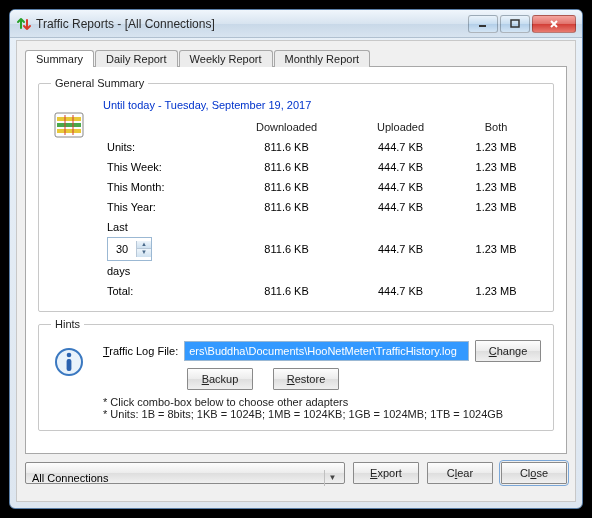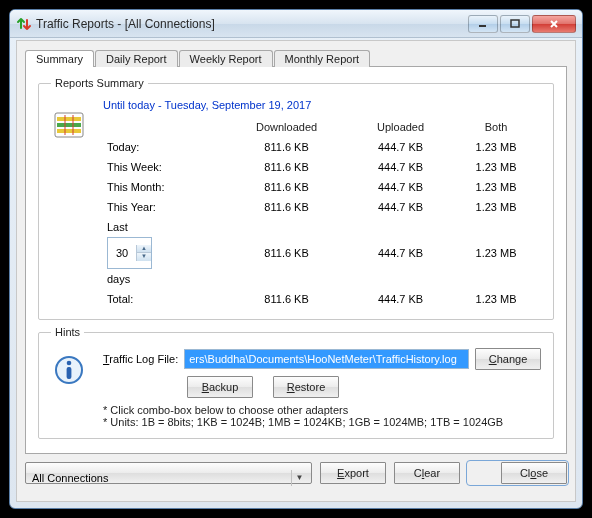--- a/index.html
+++ b/index.html
@@ -112,21 +112,21 @@
     font-weight: normal;
   }
   table.stats th:first-child, table.stats td:first-child { text-align: left; }
   table.stats th { color: #222; }
   .last-row td:first-child { display: flex; align-items: flex-start; gap: 4px; flex-direction: column;}
   .spin {
     display: inline-flex;
     align-items: center;
     border: 1px solid #9bb8d3;
     background: #fff;
-    height: 32px;
+    height: 24px;
   }
   .spin input {
     width: 28px; border: none; text-align: center; font-size: 11px; height: 16px; outline: none;
   }
   .spin .arrows {
     display: flex; flex-direction: column; border-left: 1px solid #b8c8d8;
   }
   .spin .arrows div {
     width: 14px; height: 8px; font-size: 6px; line-height: 7px; text-align: center;
     background: linear-gradient(180deg,#eef5fb,#cfe1f0);
@@ -172,21 +172,21 @@
     display: flex; align-items: center; justify-content: space-between;
     padding: 9px 4px 0 6px;
     font-size: 11px;
   }
   .combo .arrow {
     width: 16px; height: 16px;
     display:flex;align-items:center;justify-content:center;
     border-left:1px solid #c0c0c0;
     font-size: 8px; color:#444;
   }
-  .bottom-bar .dbl { position:relative;padding-left:33px; }
+  .bottom-bar .dbl { position:relative; }
   .bottom-bar .dbl::after{
     content:""; position:absolute; inset:-2px; border:1px solid #7aa7d8; border-radius:4px; pointer-events:none;
   }
   .u { text-decoration: underline; }
 </style>
 </head>
 <body>
 
 <div class="window">
   <div class="titlebar">
@@ -220,21 +220,21 @@
     <div class="tabs-header">
       <div class="tab active">Summary</div>
       <div class="tab">Daily Report</div>
       <div class="tab">Weekly Report</div>
       <div class="tab">Monthly Report</div>
     </div>
 
     <div class="tabpanel">
 
       <fieldset class="group">
-        <legend>Reports Summary</legend>
+        <legend>General Summary</legend>
         <div class="summary-icon">
           <svg width="32" height="32" viewBox="0 0 32 32">
             <rect x="2" y="4" width="28" height="24" rx="2" fill="#fefefe" stroke="#888"></rect>
             <rect x="4" y="8" width="24" height="4" fill="#e8c838"></rect>
             <rect x="4" y="14" width="24" height="4" fill="#4aa84a"></rect>
             <rect x="4" y="20" width="24" height="4" fill="#e8c838"></rect>
             <line x1="12" y1="6" x2="12" y2="26" stroke="#d04030"></line>
             <line x1="20" y1="6" x2="20" y2="26" stroke="#d04030"></line>
           </svg>
         </div>
@@ -244,21 +244,21 @@
             <thead>
               <tr>
                 <th></th>
                 <th>Downloaded</th>
                 <th>Uploaded</th>
                 <th>Both</th>
               </tr>
             </thead>
             <tbody>
               <tr>
-                <td>Today:</td>
+                <td>Units:</td>
                 <td>811.6 KB</td>
                 <td>444.7 KB</td>
                 <td>1.23 MB</td>
               </tr>
               <tr>
                 <td>This Week:</td>
                 <td>811.6 KB</td>
                 <td>444.7 KB</td>
                 <td>1.23 MB</td>
               </tr>

